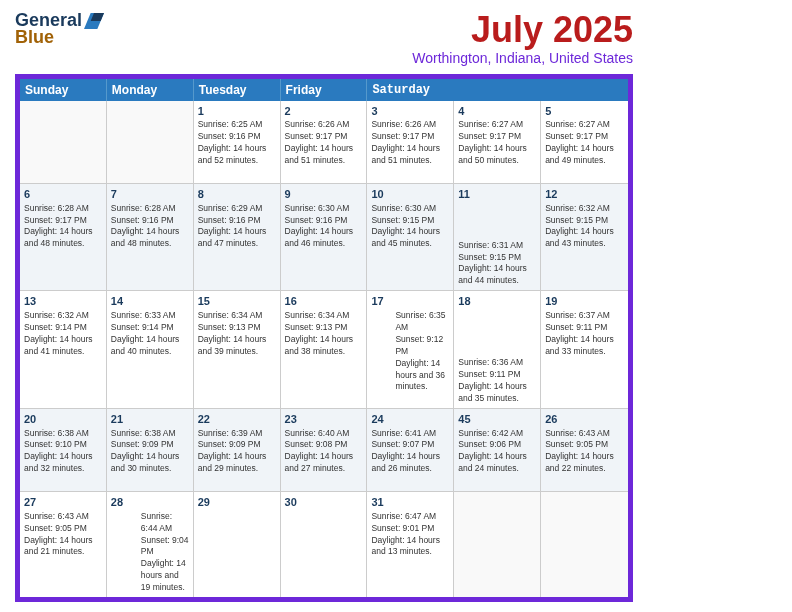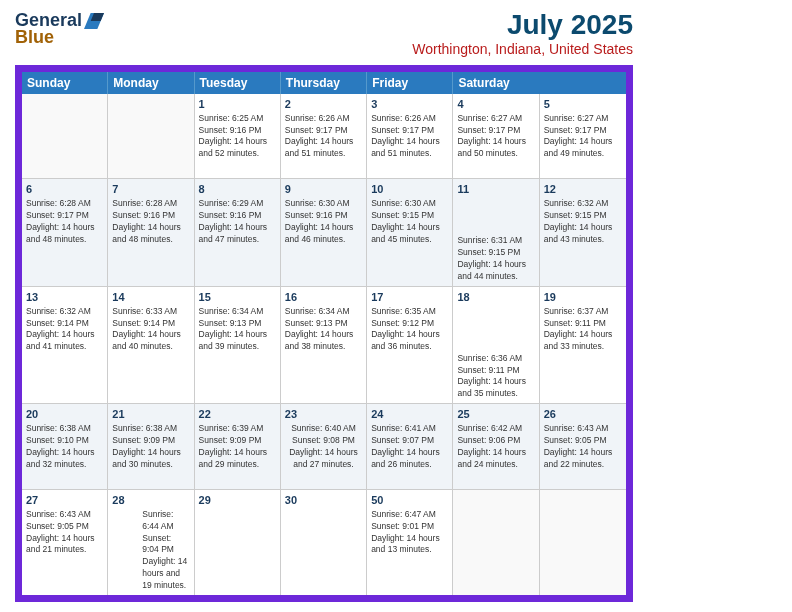--- a/index.html
+++ b/index.html
@@ -34,49 +34,49 @@
     }
     .logo-icon {
       width: 20px;
       height: 20px;
       margin-left: 2px;
     }
     .title-block {
       text-align: right;
     }
     .main-title {
-      font-size: 28px;
+      font-size: 36px;
       font-weight: bold;
-      color: #0c4a6e;
+      color: #b91c1c;
       line-height: 1.1;
     }
     .subtitle {
       font-size: 14px;
-      color: #b91c1c;
+      color: #6d28d9;
     }
     .calendar {
       flex: 1;
       display: flex;
       flex-direction: column;
-      border: 7px solid #6d28d9;
+      border: 5px solid #6d28d9;
     }
     .cal-header {
       display: grid;
       grid-template-columns: repeat(7, 1fr);
       background: #2a7abf;
     }
     .cal-header-cell {
       color: #fff;
       font-size: 12px;
       font-weight: bold;
       padding: 4px 5px;
       text-align: left;
       border-right: 1px solid #5599cc;
     }
-    .cal-header-cell:last-child { border-right: none; }
+    .cal-header-cell:last-child { border-right: none; font-family: Liberation Mono, monospace; }
     .cal-body {
       flex: 1;
       display: flex;
       flex-direction: column;
     }
     .cal-row {
       display: grid;
       grid-template-columns: repeat(7, 1fr);
       flex: 1;
       border-top: 1px solid #ccc;
@@ -127,21 +127,20 @@
       <div class="main-title">July 2025</div>
       <div class="subtitle">Worthington, Indiana, United States</div>
     </div>
   </div>
 
   <div class="calendar">
     <div class="cal-header">
     <div class="cal-header-cell">Sunday</div>
         <div class="cal-header-cell">Monday</div>
         <div class="cal-header-cell">Tuesday</div>
-        <div class="cal-header-cell">Thursday</div>
         <div class="cal-header-cell">Friday</div>
         <div class="cal-header-cell">Saturday</div>
       </div>
     <div class="cal-body">
     <div class="cal-row">
           <div class="cal-cell empty"></div>
           <div class="cal-cell empty"></div>
           <div class="cal-cell">
             <div class="cell-day">1</div>
             <div class="cell-info" style="white-space: pre-line;">Sunrise: 6:25 AM
@@ -237,21 +236,21 @@
 Daylight: 14 hours and 39 minutes.</div>
           </div>
           <div class="cal-cell">
             <div class="cell-day">16</div>
             <div class="cell-info" style="white-space: pre-line;">Sunrise: 6:34 AM
 Sunset: 9:13 PM
 Daylight: 14 hours and 38 minutes.</div>
           </div>
           <div class="cal-cell">
             <div class="cell-day">17</div>
-            <div class="cell-info" style="white-space: pre-line;">Sunrise: 6:35 AM
+            <div class="cell-info" style="white-space: pre-line; margin-left: 24px;">Sunrise: 6:35 AM
 Sunset: 9:12 PM
 Daylight: 14 hours and 36 minutes.</div>
           </div>
           <div class="cal-cell">
             <div class="cell-day">18</div>
             <div class="cell-info" style="white-space: pre-line; margin-top: 48px;">Sunrise: 6:36 AM
 Sunset: 9:11 PM
 Daylight: 14 hours and 35 minutes.</div>
           </div>
           <div class="cal-cell">
@@ -275,32 +274,32 @@
 Daylight: 14 hours and 30 minutes.</div>
           </div>
           <div class="cal-cell">
             <div class="cell-day">22</div>
             <div class="cell-info" style="white-space: pre-line;">Sunrise: 6:39 AM
 Sunset: 9:09 PM
 Daylight: 14 hours and 29 minutes.</div>
           </div>
           <div class="cal-cell">
             <div class="cell-day">23</div>
-            <div class="cell-info" style="white-space: pre-line; text-align: center;">Sunrise: 6:40 AM
+            <div class="cell-info" style="white-space: pre-line;">Sunrise: 6:40 AM
 Sunset: 9:08 PM
 Daylight: 14 hours and 27 minutes.</div>
           </div>
           <div class="cal-cell">
             <div class="cell-day">24</div>
             <div class="cell-info" style="white-space: pre-line;">Sunrise: 6:41 AM
 Sunset: 9:07 PM
 Daylight: 14 hours and 26 minutes.</div>
           </div>
           <div class="cal-cell">
-            <div class="cell-day">25</div>
+            <div class="cell-day">45</div>
             <div class="cell-info" style="white-space: pre-line;">Sunrise: 6:42 AM
 Sunset: 9:06 PM
 Daylight: 14 hours and 24 minutes.</div>
           </div>
           <div class="cal-cell">
             <div class="cell-day">26</div>
             <div class="cell-info" style="white-space: pre-line;">Sunrise: 6:43 AM
 Sunset: 9:05 PM
 Daylight: 14 hours and 22 minutes.</div>
           </div>
@@ -318,21 +317,21 @@
 Sunset: 9:04 PM
 Daylight: 14 hours and 19 minutes.</div>
           </div>
           <div class="cal-cell">
             <div class="cell-day">29</div>
           </div>
           <div class="cal-cell">
             <div class="cell-day">30</div>
           </div>
           <div class="cal-cell">
-            <div class="cell-day">50</div>
+            <div class="cell-day">31</div>
             <div class="cell-info" style="white-space: pre-line;">Sunrise: 6:47 AM
 Sunset: 9:01 PM
 Daylight: 14 hours and 13 minutes.</div>
           </div>
           <div class="cal-cell empty"></div>
           <div class="cal-cell empty"></div>
         </div>
       </div>
   </div>
 </div>

